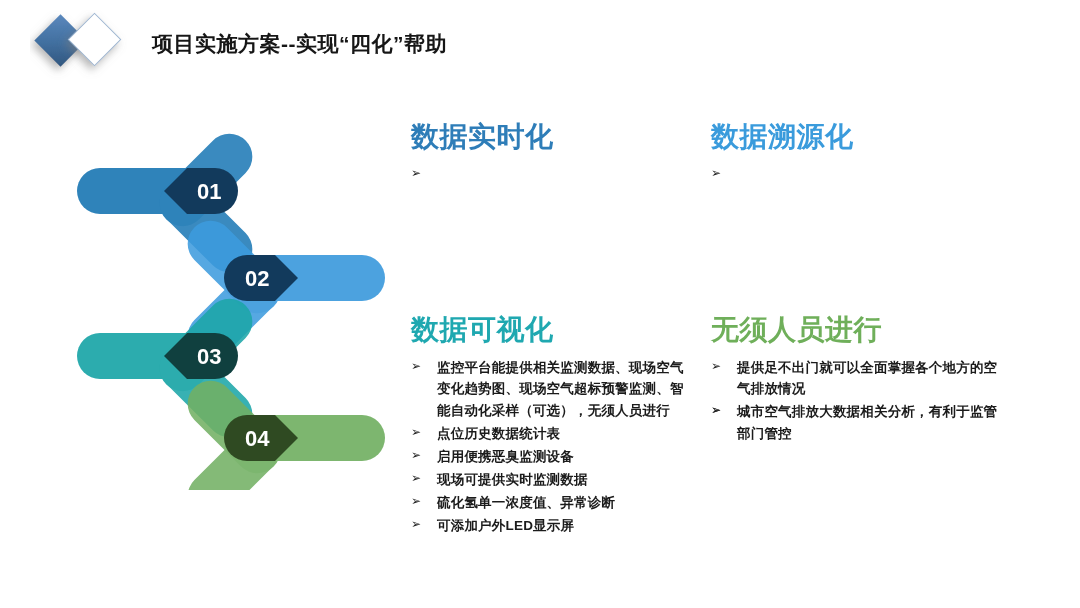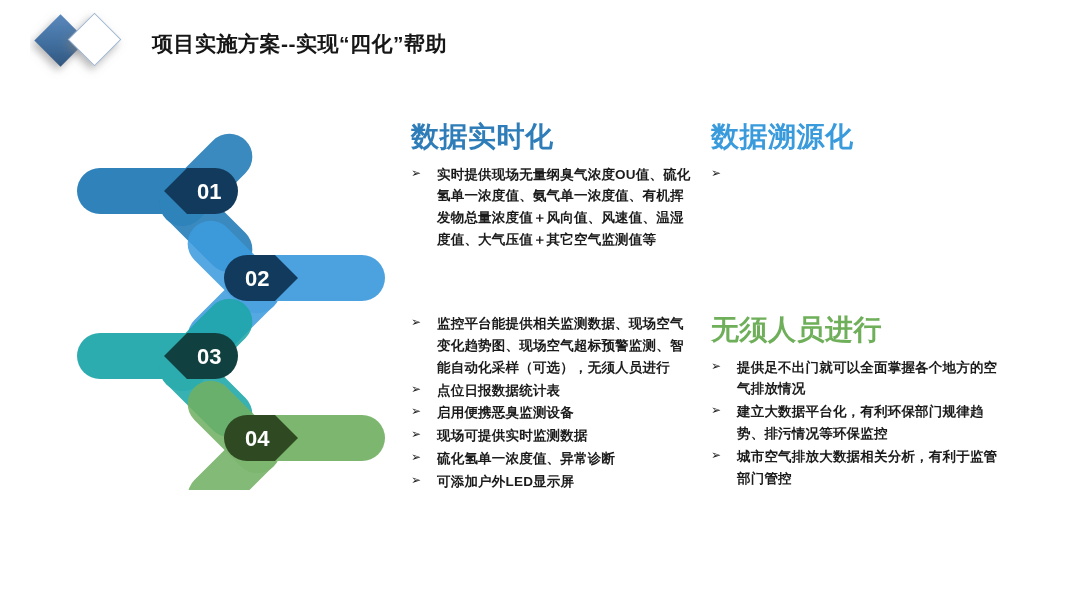--- a/index.html
+++ b/index.html
@@ -129,44 +129,45 @@
         <path d="M200 300 h-28 a23 23 0 0 0 0 46 h28 l23 -23 z" fill="#2F4A22"></path>
         <text x="170" y="331" font-family="Liberation Sans, sans-serif" font-size="22" font-weight="bold" fill="#ffffff">04</text>
       </g>
 
     </svg>
   </div>
 
   <div class="col col-l row-t">
     <div class="sec-head" style="color: rgb(46, 125, 184);">数据实时化</div>
     <ul class="bullets">
-        <li><span class="bul">➢</span><span>实时提供现场无量纲臭气浓度OU值、硫化氢单一浓度值、氨气单一浓度值、有机挥发物总量浓度值＋风向值、风速值、温湿度值、大气压值＋其它空气监测值等</span></li>
+        <li><span class="bul">➢</span></li>
       </ul>
   </div>
 
   <div class="col col-r row-t">
     <div class="sec-head" style="color: rgb(58, 155, 220);">数据溯源化</div>
     <ul class="bullets">
         <li><span class="bul">➢</span></li>
       </ul>
   </div>
 
   <div class="col col-l row-b">
+    <div class="sec-head" style="color: rgb(31, 168, 176);">数据可视化</div>
     <ul class="bullets">
         <li><span class="bul">➢</span><span>监控平台能提供相关监测数据、现场空气变化趋势图、现场空气超标预警监测、智能自动化采样（可选），无须人员进行</span></li>
-        <li><span class="bul">➢</span><span>点位日报数据统计表</span></li>
+        <li><span class="bul">➢</span><span>点位历史数据统计表</span></li>
         <li><span class="bul">➢</span><span>启用便携恶臭监测设备</span></li>
         <li><span class="bul">➢</span><span>现场可提供实时监测数据</span></li>
         <li><span class="bul">➢</span><span>硫化氢单一浓度值、异常诊断</span></li>
         <li><span class="bul">➢</span><span>可添加户外LED显示屏</span></li>
       </ul>
   </div>
 
   <div class="col col-r row-b">
     <div class="sec-head" style="color: rgb(111, 175, 90);">无须人员进行</div>
     <ul class="bullets">
         <li><span class="bul">➢</span><span>提供足不出门就可以全面掌握各个地方的空气排放情况</span></li>
-        <li><span class="bul">➢</span><span>建立大数据平台化，有利环保部门规律趋势、排污情况等环保监控</span></li>
+        <li><span class="bul">➢</span></li>
         <li><span class="bul">➢</span><span>城市空气排放大数据相关分析，有利于监管部门管控</span></li>
       </ul>
   </div>
 
 </div>
 
 </body></html>

